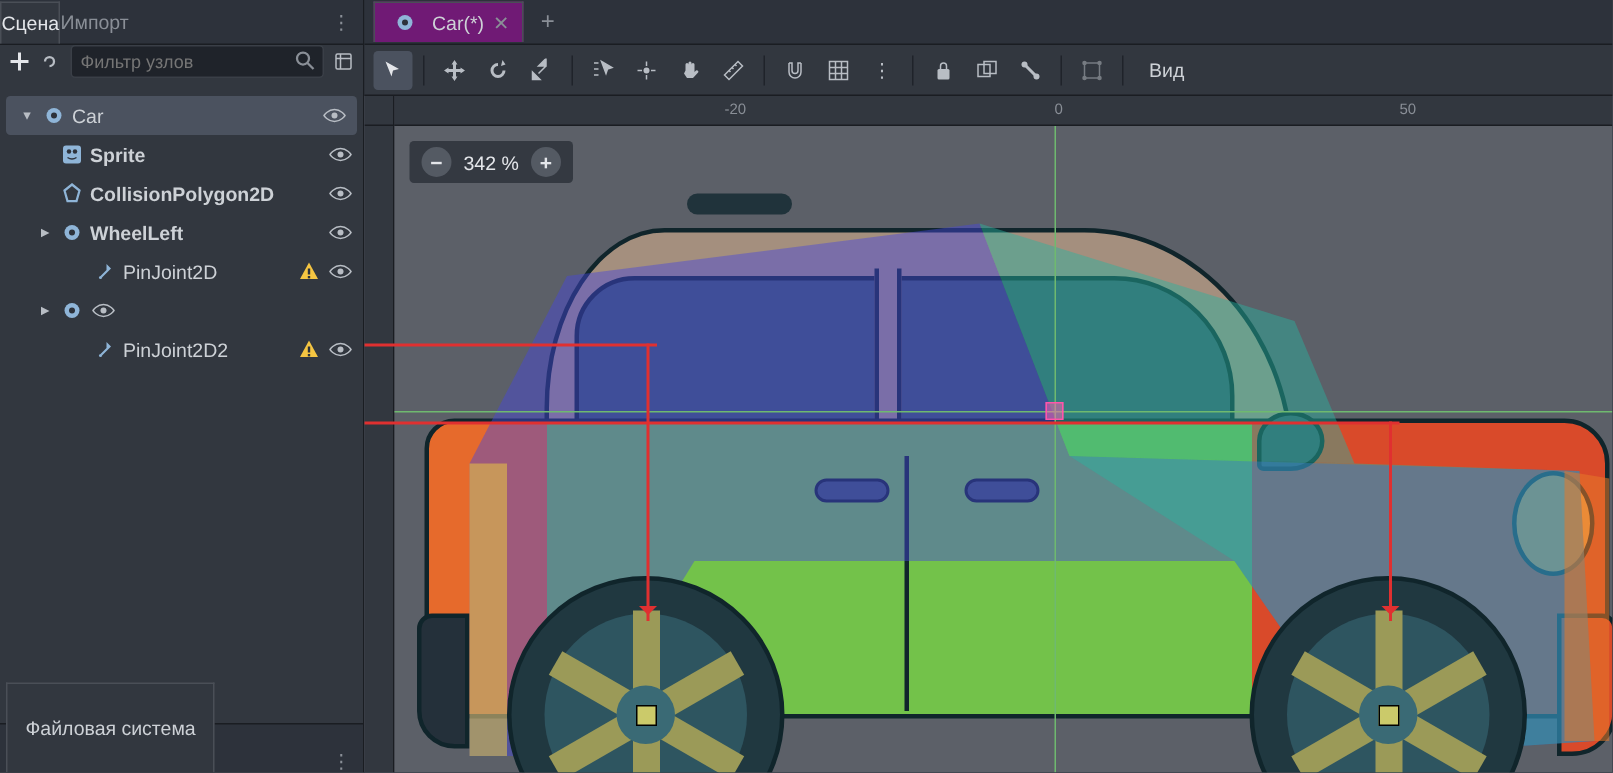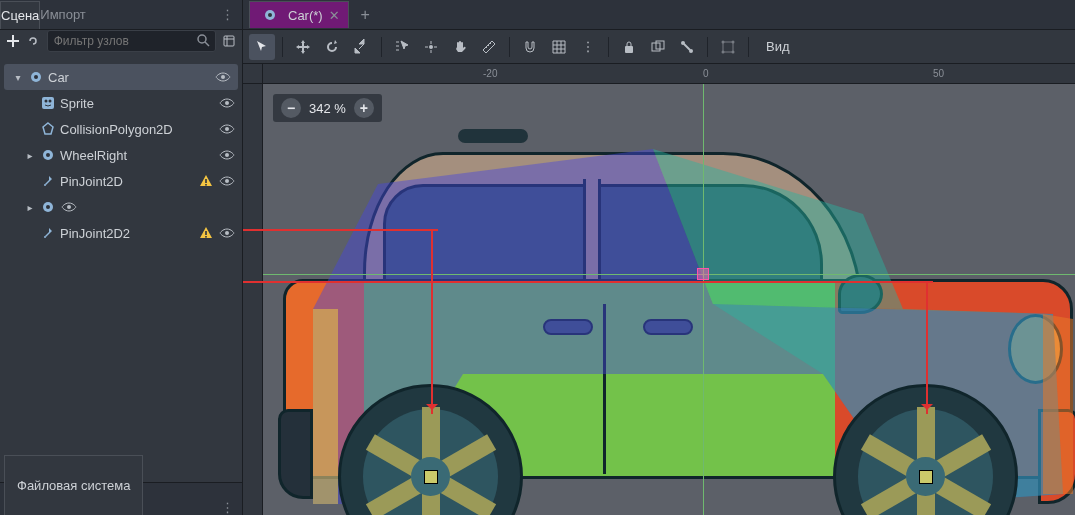--- a/index.html
+++ b/index.html
@@ -26,22 +26,22 @@
   .scene-toolbar { height: 32px; display:flex; align-items:flex-start; gap:6px; padding: 0 6px; background:#32373f; }
   .tb-btn { width:22px; height:22px; display:flex; align-items:center; justify-content:center; color:#b8bdc4; border-radius:2px; }
   .filter-input { flex:1; height:22px; background:#1f232a; border:1px solid #3a3f47; border-radius:3px; color:#8a8f97; padding:0 6px; font-size:12px; }
   .filter-wrap { position:relative; flex:1; display:flex; }
   .filter-mag { position:absolute; right:6px; top:3px; color:#8a8f97; pointer-events:none; }
 
   .tree { flex:1; overflow:auto; background:#32373f; padding-top:2px;}
   .tree-row { display:flex; align-items:center; height:26px; padding-right:6px; }
   .tree-row.selected { background:#4b525f; border-radius:3px; margin:0 4px; }
   .indent-0 { padding-left: 8px; }
-  .indent-1 { padding-left: 24px; }
-  .indent-2 { padding-left: 24px; }
+  .indent-1 { padding-left: 24px; font-weight: bold; }
+  .indent-2 { padding-left: 46px; }
   .chev { width:12px; color:#b8bdc4; font-size:10px; display:inline-block; text-align:center; }
   .node-icon { width:16px; height:16px; margin:0 4px; display:flex; align-items:center; justify-content:center; }
   .node-label { flex:1; white-space:nowrap; overflow:hidden; text-overflow:ellipsis; }
   .warn-icon { width:16px; height:16px; margin-right:4px; }
   .vis-icon { width:18px; height:18px; color:#b8bdc4; display:flex; align-items:center; justify-content:center; }
 
   .bottom-tabs { height:33px; background:#2d323b; border-top:1px solid #1a1d22; display:flex; align-items:flex-end; padding-left:4px;}
   .bottom-tab { padding:22px 12px; background:#32373f; border:1px solid #4a4f57; border-bottom:none; color:#cdd1d6; font-size:13px;}
   .bottom-spacer{flex:1;}
 
@@ -198,21 +198,21 @@
       </div>
 
       <div class="tree-row indent-1">
         <span class="chev">▸</span>
         <span class="node-icon">
             <svg width="14" height="14">
               <circle cx="7" cy="7" r="5" fill="#8fb5d8"></circle>
               <circle cx="7" cy="7" r="2" fill="#2d323b"></circle>
             </svg>
           </span>
-        <span class="node-label">WheelRight</span>
+        <span class="node-label">WheelLeft</span>
         <span class="vis-icon">
             <svg width="16" height="16" viewBox="0 0 16 16">
               <path d="M1 8s2.5-4 7-4 7 4 7 4-2.5 4-7 4-7-4-7-4z" stroke="#b8bdc4" fill="none"></path>
               <circle cx="8" cy="8" r="2" fill="#b8bdc4"></circle>
             </svg>
           </span>
       </div>
 
       <div class="tree-row indent-2">
         <span class="chev"></span>

